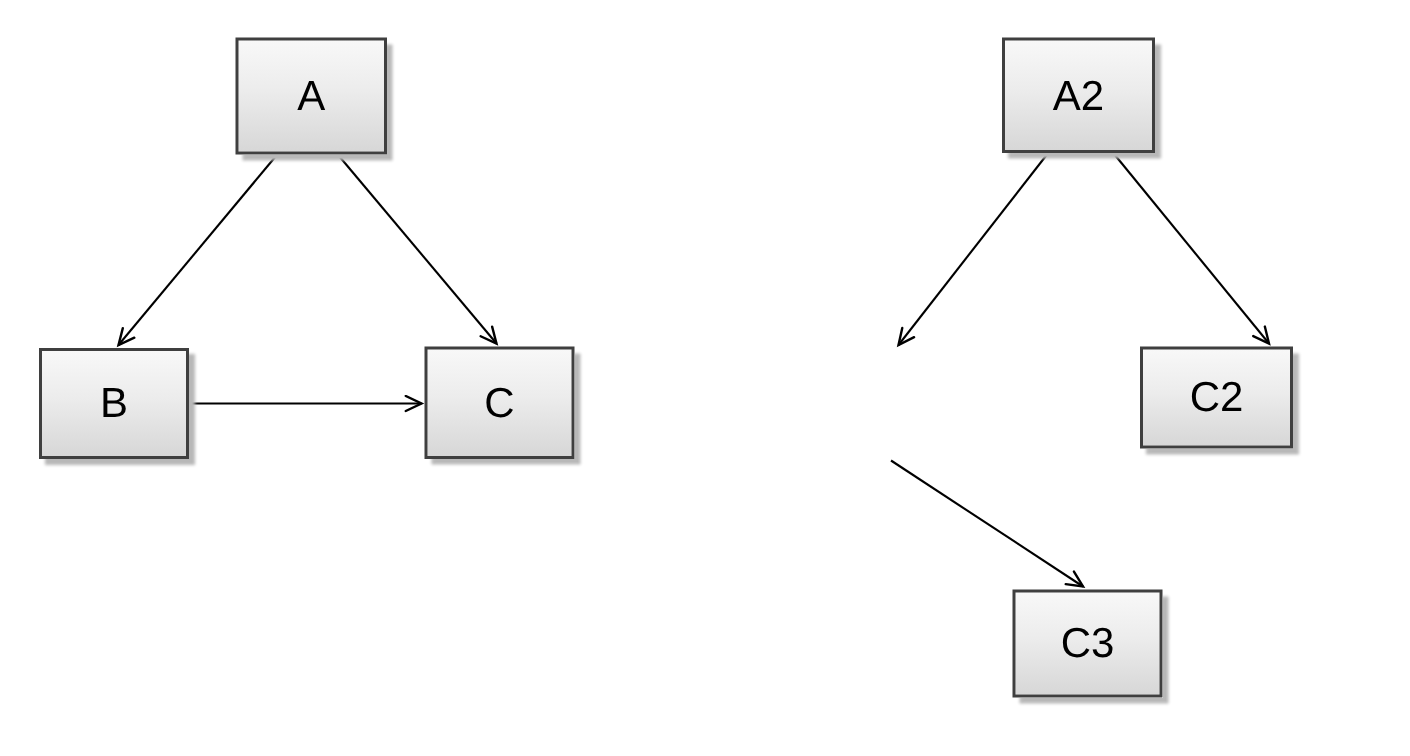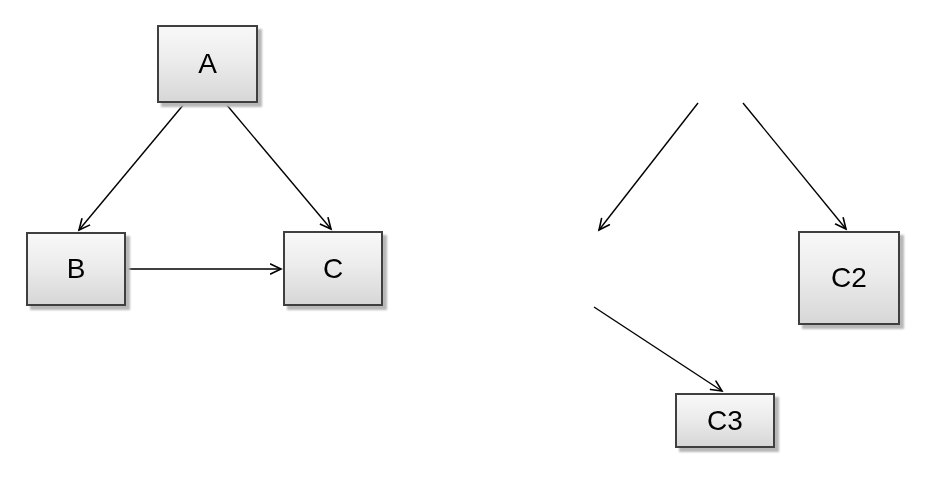--- a/index.html
+++ b/index.html
@@ -62,19 +62,22 @@
 
 <div class="node" style="left: 157px; top: 25px; width: 101px; height: 78px; border-color: rgb(63, 63, 63);">
       <span class="node-label" style="color: rgb(0, 0, 0);">A</span>
     </div>
     <div class="node" style="left: 26px; top: 232px; width: 100px; height: 74px; border-color: rgb(63, 63, 63);">
       <span class="node-label" style="color: rgb(0, 0, 0);">B</span>
     </div>
     <div class="node" style="left: 283px; top: 231px; width: 100px; height: 75px; border-color: rgb(63, 63, 63);">
       <span class="node-label" style="color: rgb(0, 0, 0);">C</span>
     </div>
-    <div class="node" style="left: 798px; top: 231px; width: 102px; height: 94px; border-color: rgb(63, 63, 63);">
+    <div class="node" style="left: 668px; top: 25px; width: 102px; height: 77px; border-color: rgb(63, 63, 63);">
+      <span class="node-label" style="color: rgb(0, 0, 0);">A2</span>
+    </div>
+    <div class="node" style="left: 760px; top: 231px; width: 102px; height: 68px; border-color: rgb(63, 63, 63);">
       <span class="node-label" style="color: rgb(0, 0, 0);">C2</span>
     </div>
-    <div class="node" style="left: 675px; top: 393px; width: 100px; height: 55px; border-color: rgb(63, 63, 63); justify-content: center;">
+    <div class="node" style="left: 675px; top: 393px; width: 100px; height: 72px; border-color: rgb(63, 63, 63); justify-content: center;">
       <span class="node-label" style="color: rgb(0, 0, 0);">C3</span>
     </div>
   </div>
 
 </body></html>

